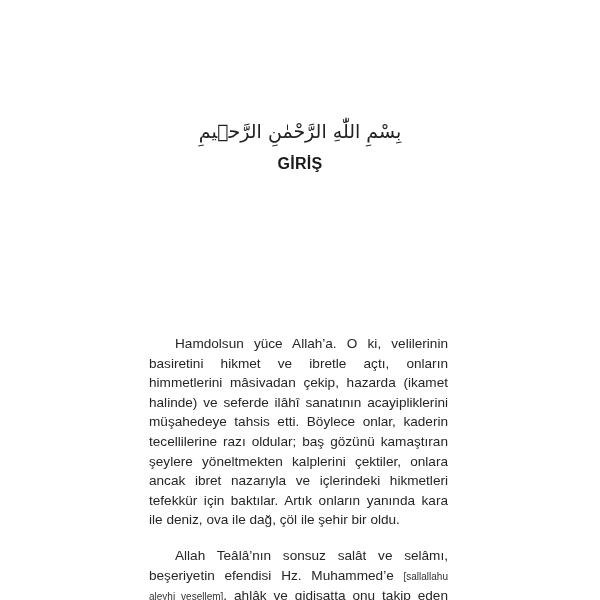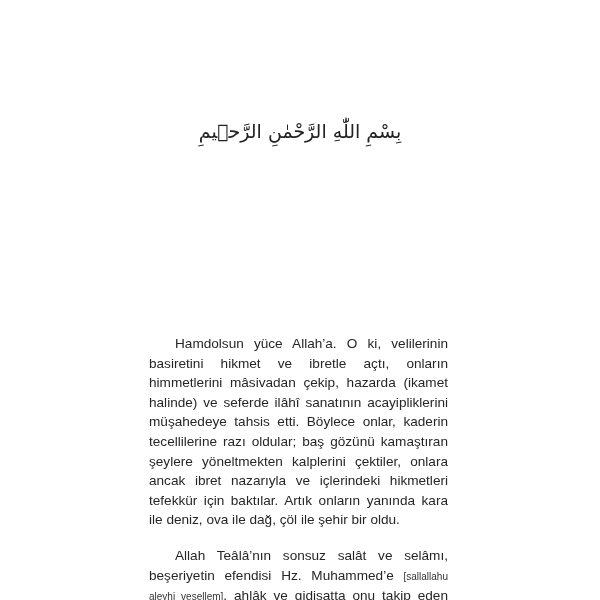--- a/index.html
+++ b/index.html
@@ -69,18 +69,19 @@
     .small {
       font-size: 10px;
       color: #333;
     }
   </style>
 </head>
 <body>
 
 <div class="page">
   <div class="basmala">بِسْمِ اللّٰهِ الرَّحْمٰنِ الرَّح۪يمِ</div>
+  <div class="heading">GİRİŞ</div>
 
   <div class="body-text">
     <p class="para">Hamdolsun yüce Allah’a. O ki, velilerinin basiretini hikmet ve ibretle açtı, onların himmetlerini mâsivadan çekip, hazarda (ikamet halinde) ve seferde ilâhî sana­tının acayipliklerini müşahedeye tahsis etti. Böylece onlar, kaderin tecellilerine razı oldular; baş gözünü ka­maştıran şeylere yöneltmekten kalplerini çektiler, onlara ancak ibret nazarıyla ve içlerindeki hikmetleri tefekkür için baktılar. Artık onların yanında kara ile deniz, ova ile dağ, çöl ile şehir bir oldu.</p>
     <p class="para"><span>Allah Teâlâ’nın sonsuz salât ve selâmı, beşeriyetin efendisi Hz. Muhammed’e </span><span class="small">[sallallahu aleyhi vesellem]</span><span>, ahlâk ve gidişatta onu takip eden âline ve ashabına olsun.</span></p>
   </div>
 </div>
 
 </body></html>

